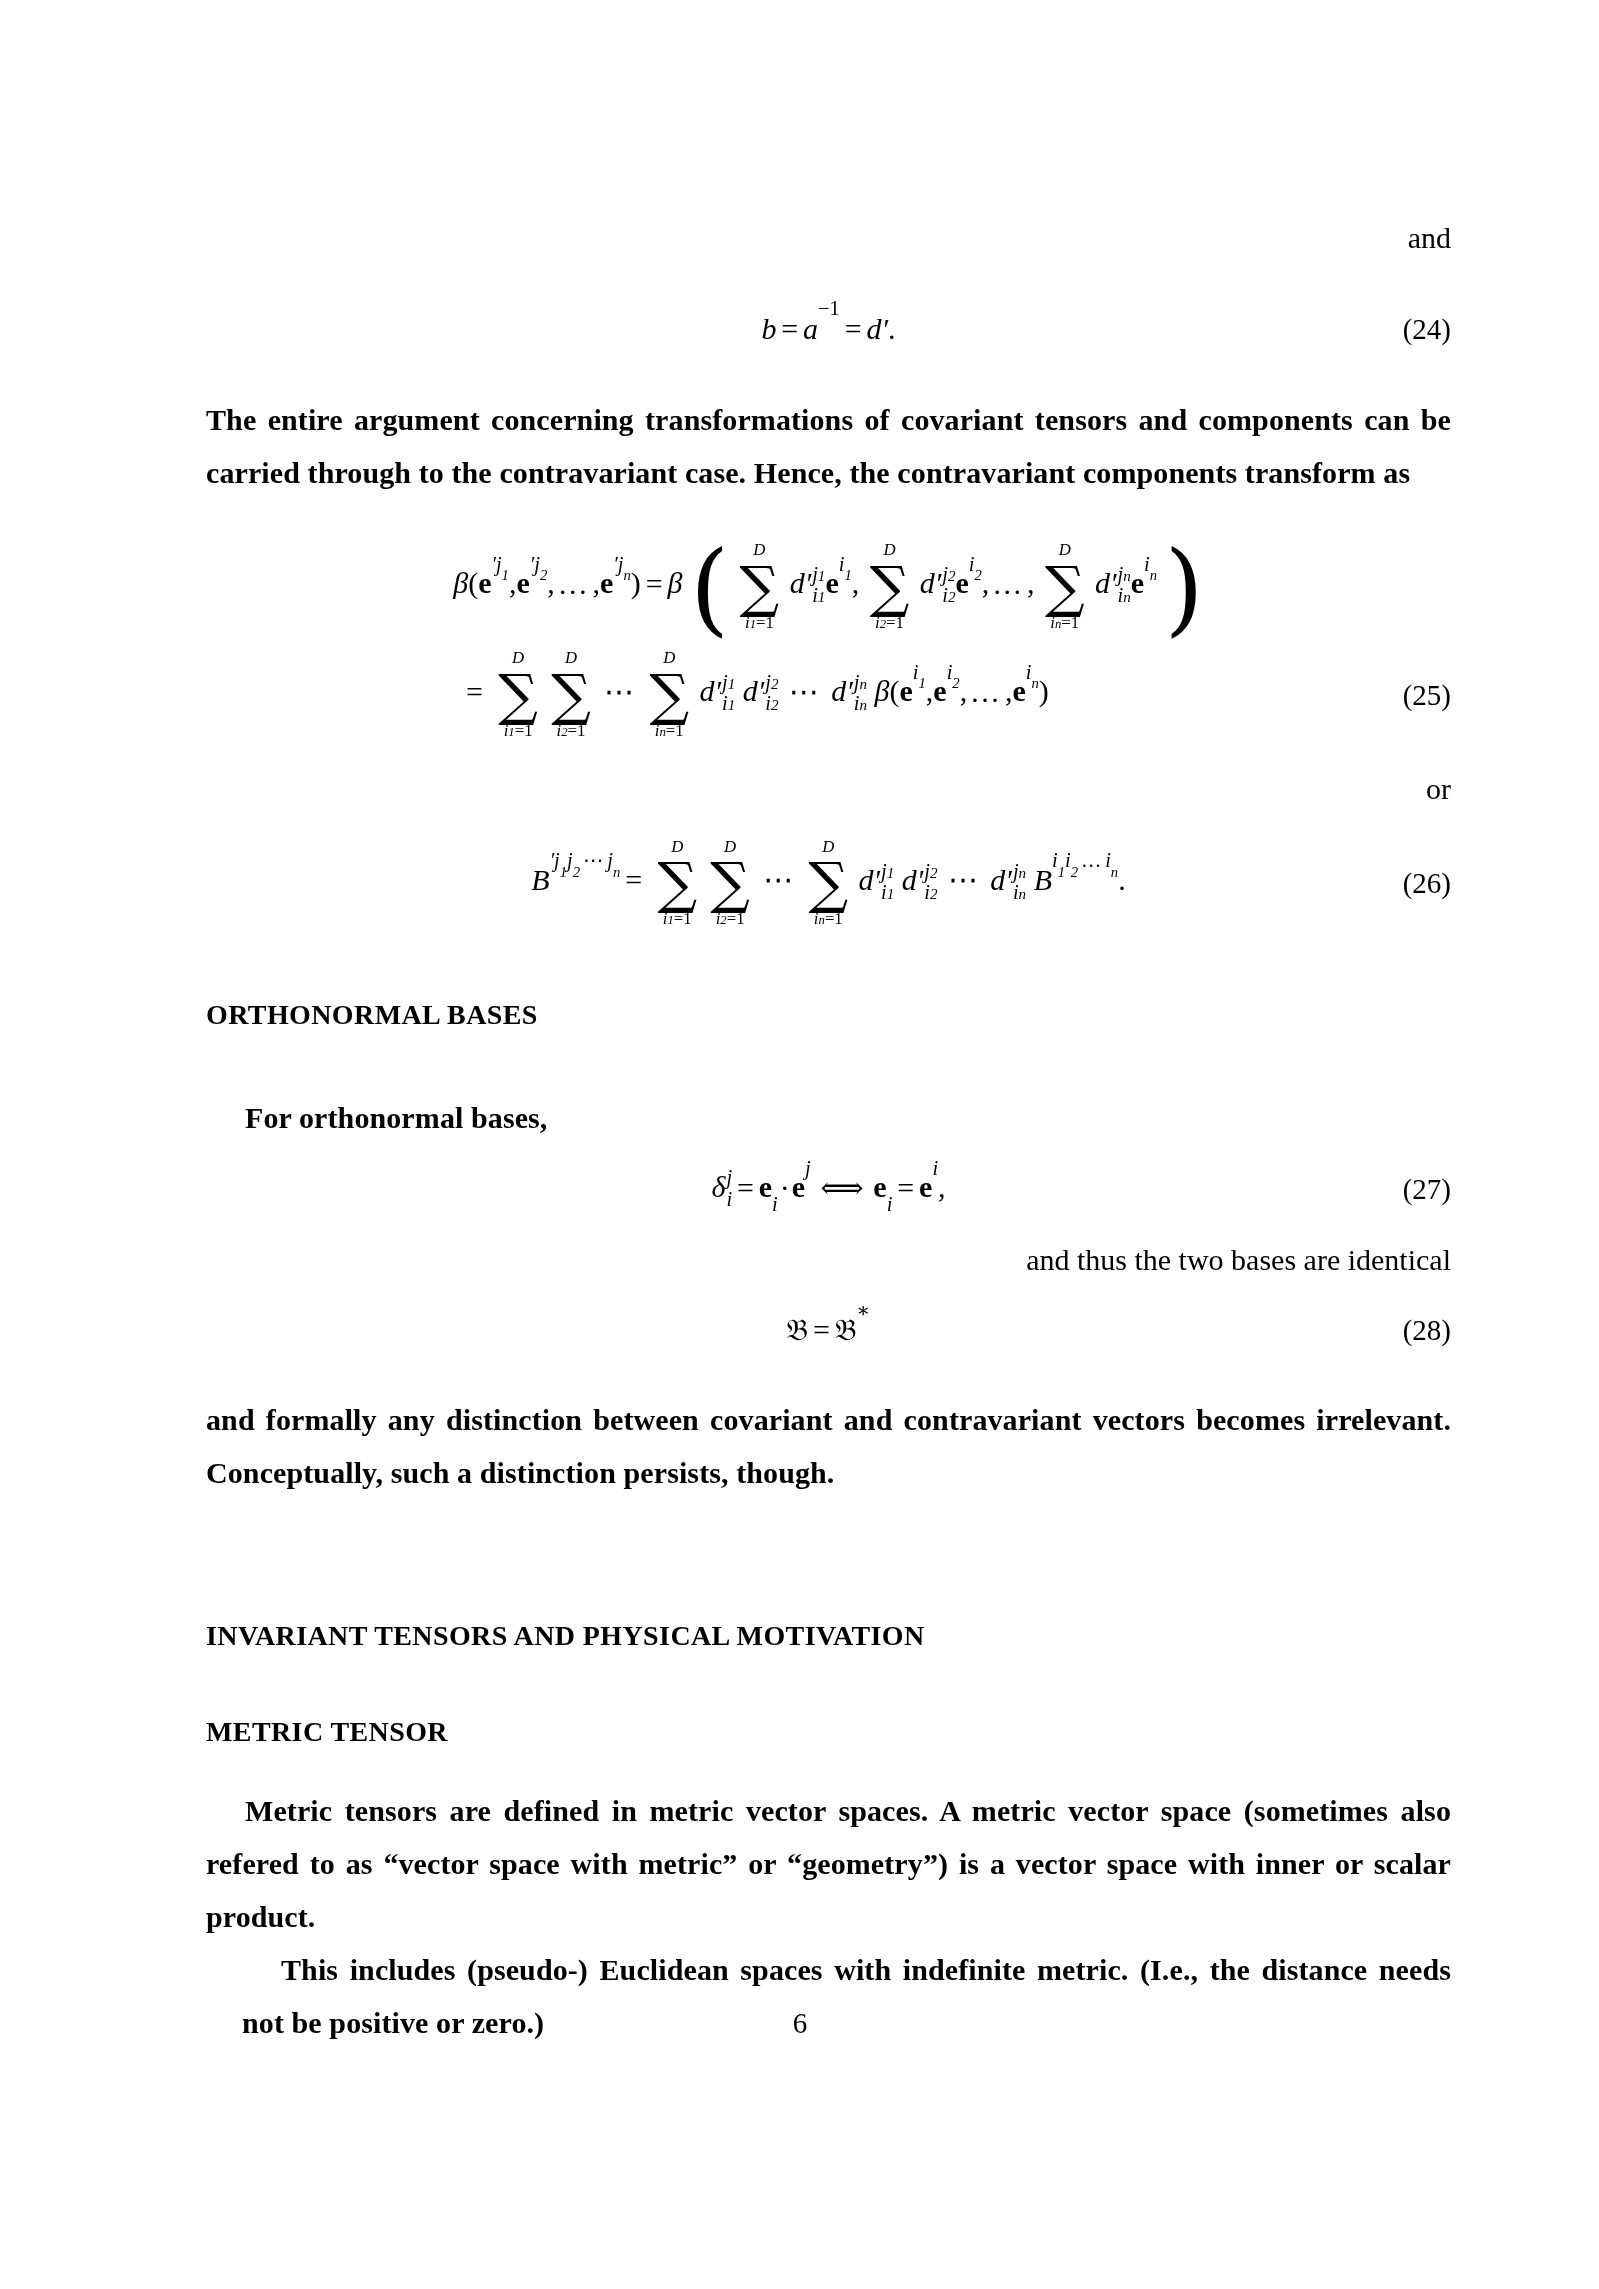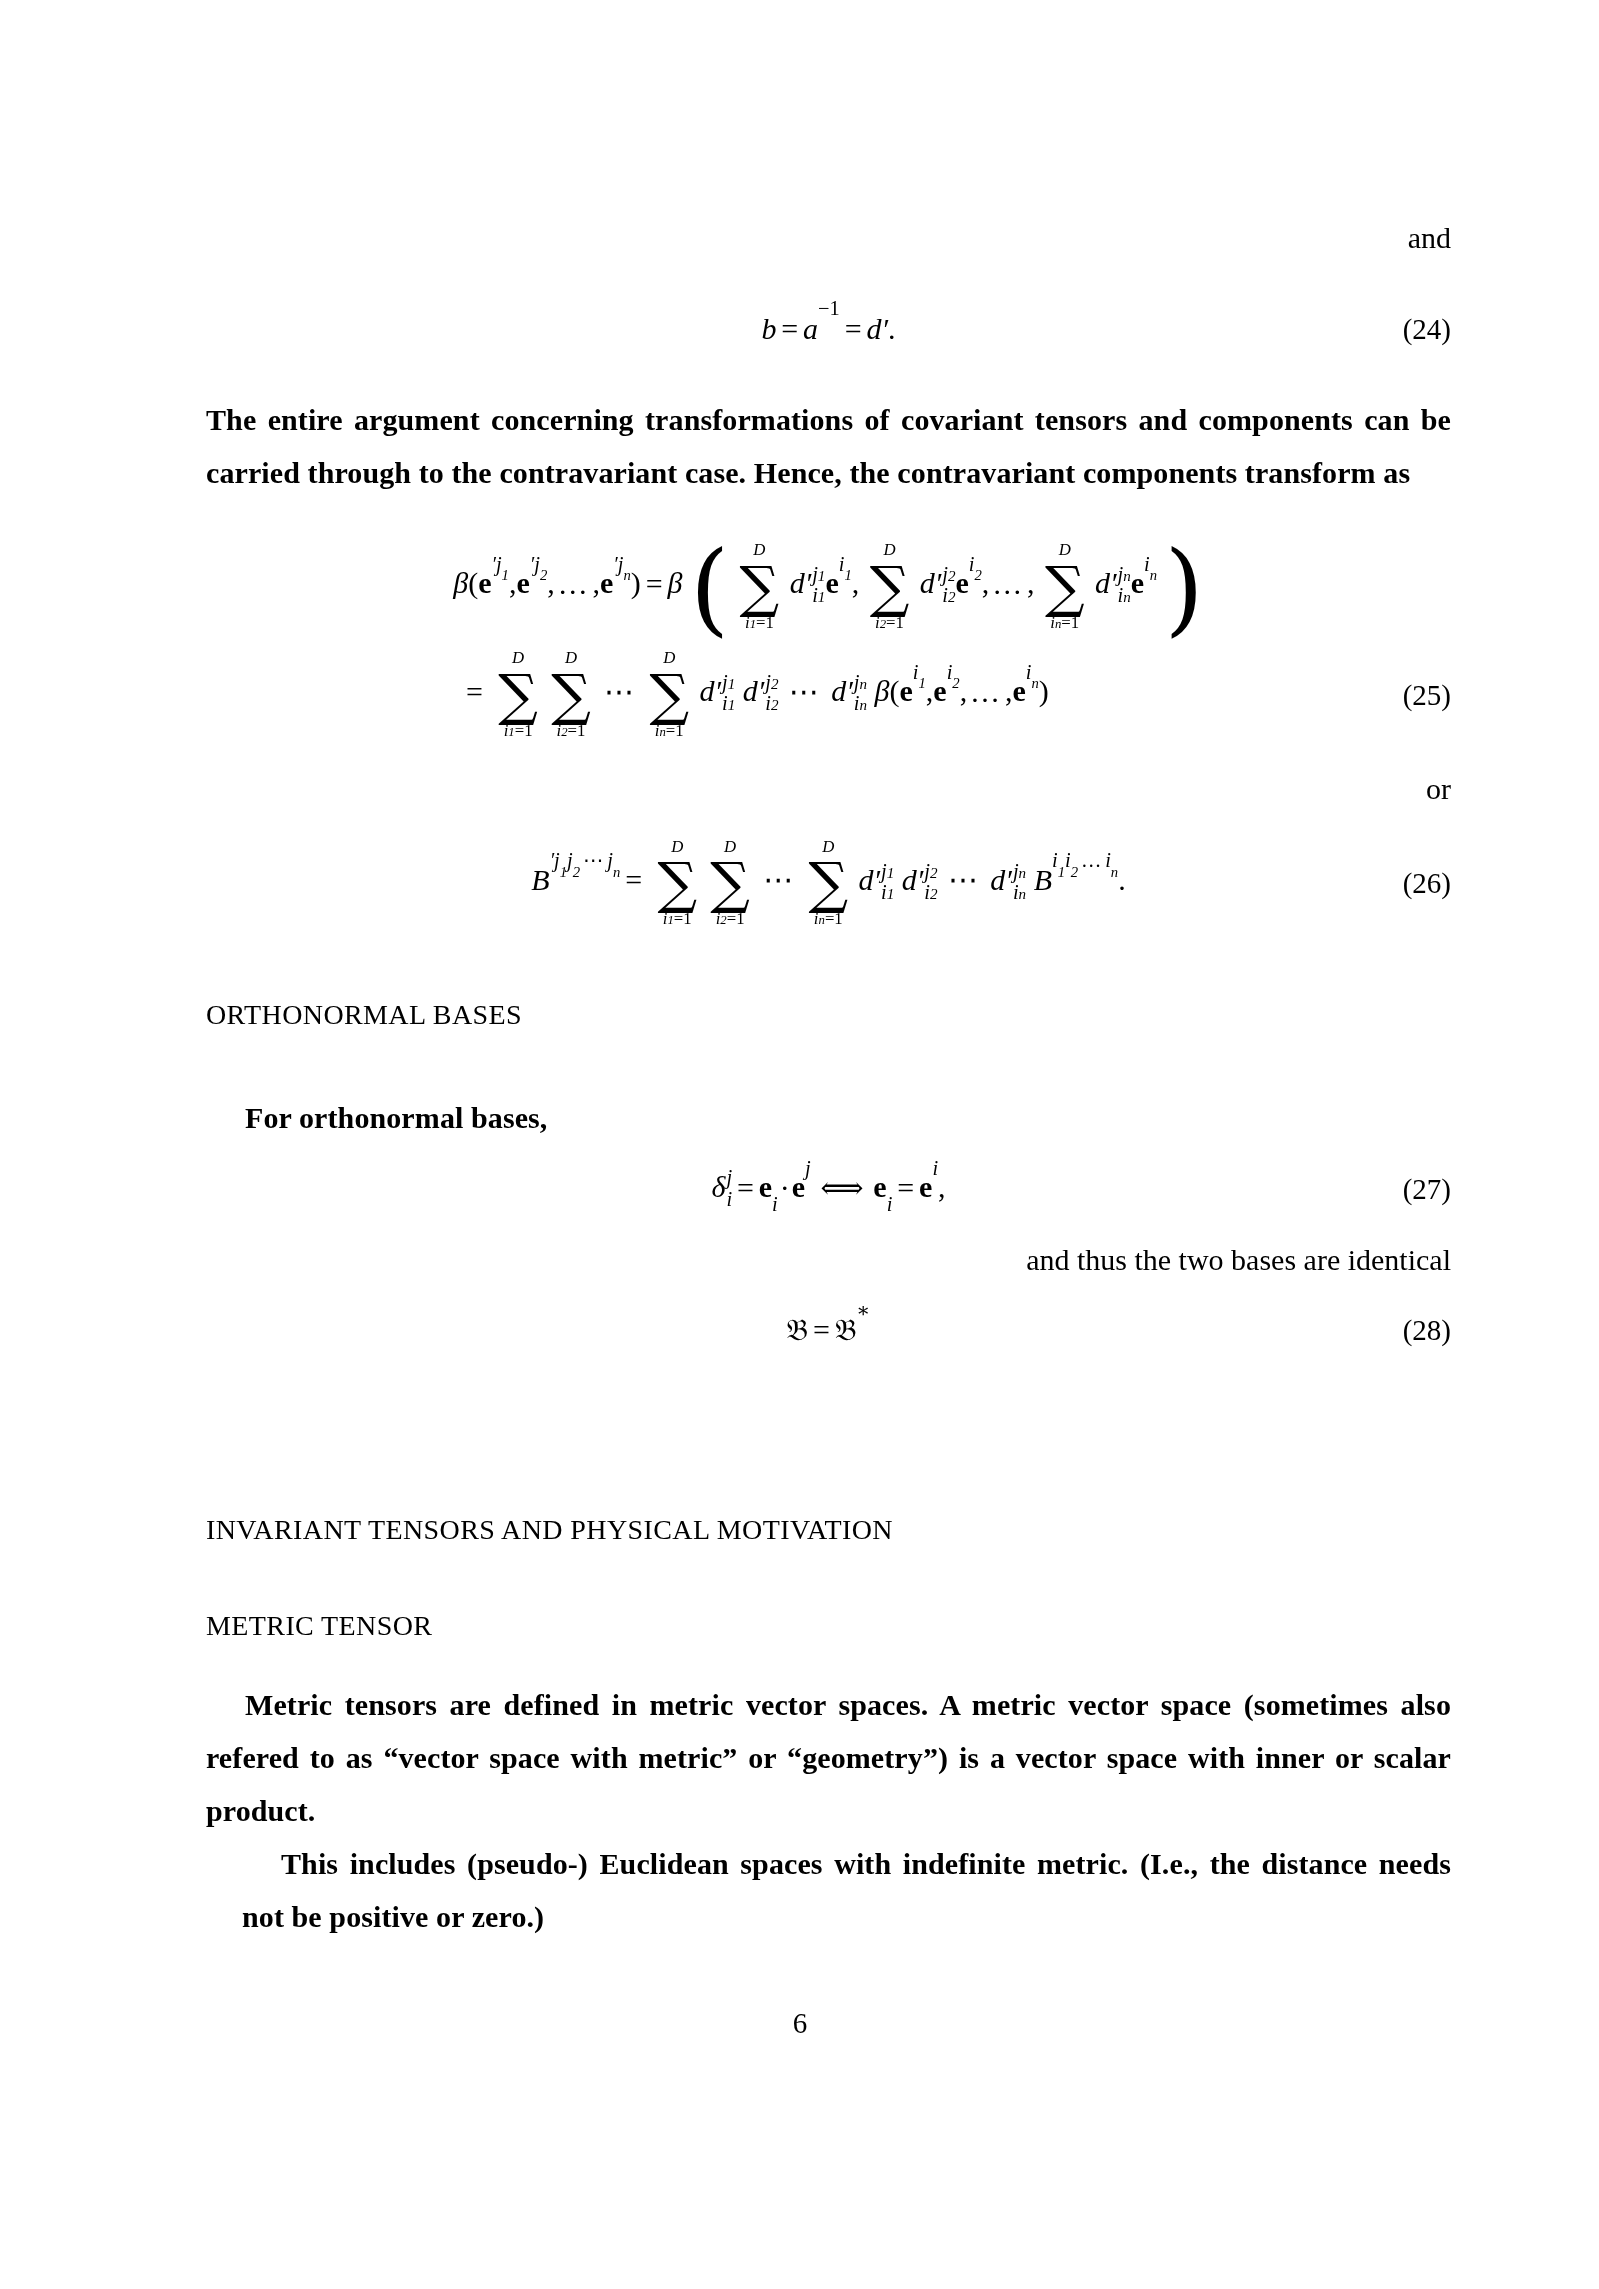--- a/index.html
+++ b/index.html
@@ -48,21 +48,21 @@
   }
 
   .gap-sm { height: 13.7px; }
   .gap-md { height: 33px; }
   .gap-lg { height: 57px; }
   .gap-xl { height: 84px; }
 
   
   .heading {
     font-size: 28px;
-    font-weight: normal;
+    font-weight: bold;
     line-height: 39px;
     letter-spacing: 0.4px;
     margin: 0;
   }
 
   
   .eqrow {
     position: relative;
     width: 100%;
     display: flex;
@@ -316,20 +316,21 @@
 
     <div class="eqrow" style="height:61px;">
       <span class="eqbody">
         <span class="frak">𝔅</span><span class="op">=</span><span class="frak">𝔅</span><sup class="mn">∗</sup>
       </span>
       <span class="eqnum">(28)</span>
     </div>
 
     <div class="gap-md"></div>
 
+    <p class="para">and formally any distinction between covariant and contravariant vectors becomes irrelevant. Conceptually, such a distinction persists, though.</p>
 
     <div class="gap-xl"></div>
     <div class="gap-md"></div>
 
     <p class="heading">INVARIANT TENSORS AND PHYSICAL MOTIVATION</p>
 
     <div class="gap-lg"></div>
 
     <p class="heading">METRIC TENSOR</p>
 

